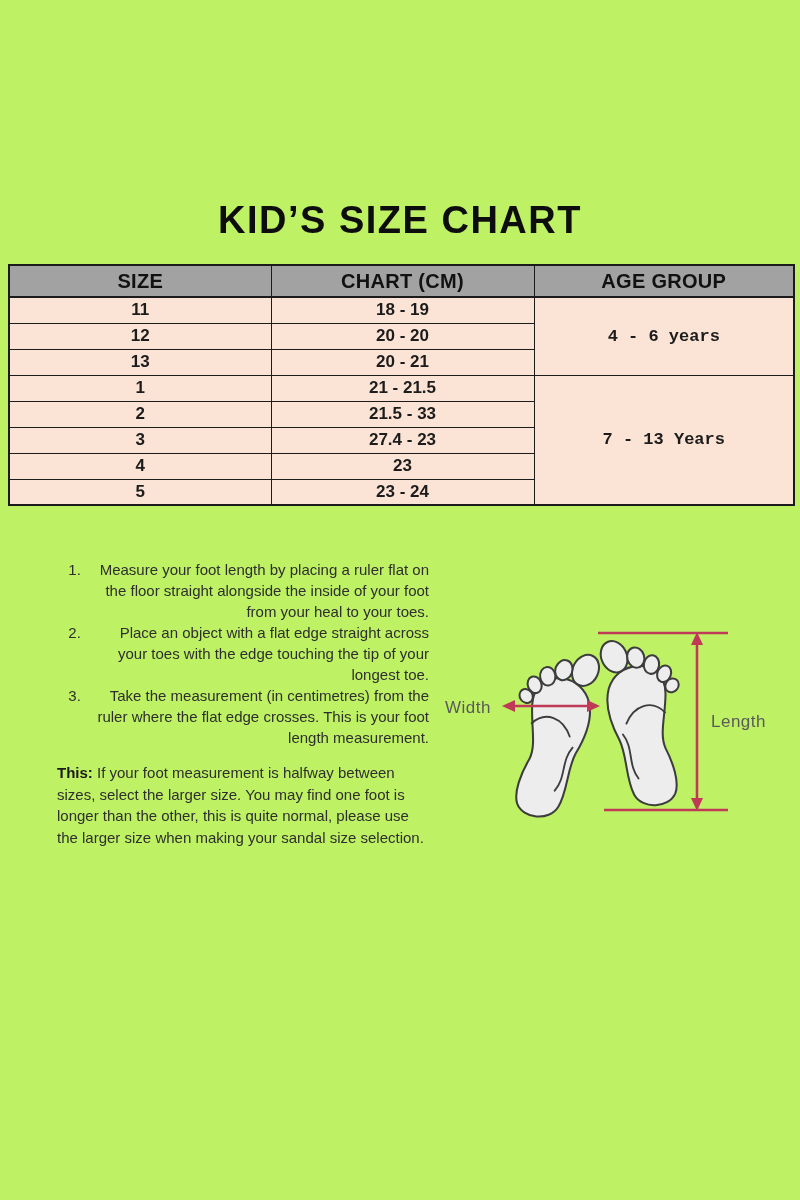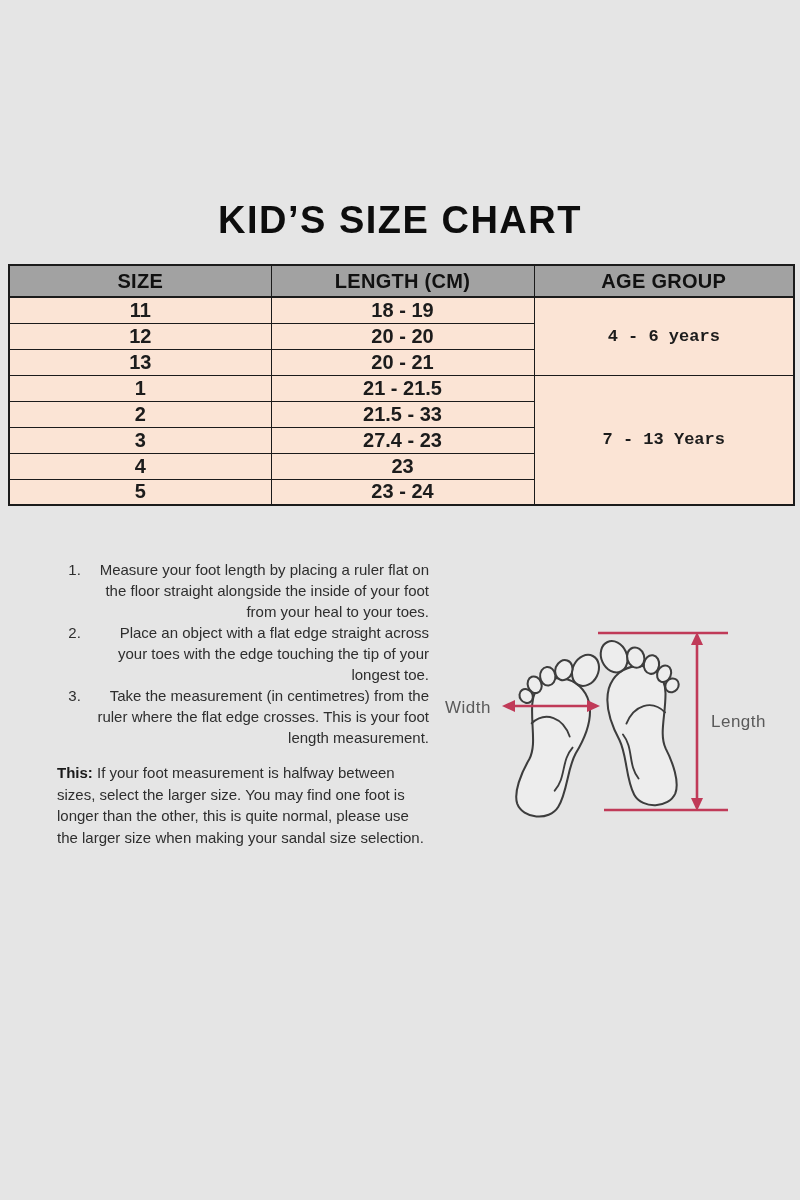--- a/index.html
+++ b/index.html
@@ -7,41 +7,41 @@
     --row-bg:#fbe4d5;
     --border:#1b1b1b;
     --arrow:#c03a58;
     --label-gray:#5a5a5a;
     --ink:#1d1d1d;
     --body-ink:#2e2e2e;
   }
   *{box-sizing:border-box;margin:0;padding:0;}
   html,body{background:#ffffff;}
   .page{
-    position:relative;width:800px;height:1200px;background:#e5e5e5;
+    position:relative;width:800px;height:1200px;background:#bef264;
     font-family:"Liberation Sans",sans-serif;color:var(--ink);overflow:hidden;
   }
   .title{
     position:absolute;top:199px;left:0;width:100%;text-align:center;
     font-size:38px;font-weight:900;letter-spacing:1.5px;color:#0d0d0d;
   }
   .size-table{
     position:absolute;left:8px;top:264px;width:785px;
     border-collapse:collapse;table-layout:fixed;
     border:2px solid var(--border);
   }
   .size-table th{
     background:var(--header-bg);height:32px;
     font-size:20px;font-weight:700;color:#111;
     border:1px solid var(--border);border-bottom:2px solid var(--border);
     text-align:center;letter-spacing:.3px;
   }
   .size-table td{
     background:var(--row-bg);height:26px;
-    font-size:20px;font-weight:700;color:#1c1c1c;
+    font-size:17px;font-weight:700;color:#1c1c1c;
     border:1px solid var(--border);text-align:center;vertical-align:middle;
   }
   .size-table td.age-cell{font-size:17px;font-family:Liberation Mono, monospace;}
   .guide{
     position:absolute;left:57px;top:542px;width:372px;
     color:var(--body-ink);font-size:15px;line-height:21px;
   }
   .guide .intro{font-weight:700;color:#222;}
   .guide ol{margin:17px 0 0 0;padding-left:28px;}
   .guide li{margin:0;padding-left:2px;text-align:right;}
@@ -67,21 +67,21 @@
 
   <table class="size-table">
     <colgroup>
       <col style="width:262px">
         <col style="width:263px">
         <col style="width:260px">
     </colgroup>
     <thead>
       <tr>
         <th>SIZE</th>
-        <th>LENGTH (CM)</th>
+        <th>CHART (CM)</th>
         <th>AGE GROUP</th>
       </tr>
     </thead>
     <tbody>
       <tr>
         <td>11</td>
         <td>18 - 19</td>
         <td class="age-cell" rowspan="3">4 - 6 years</td>
       </tr>
       <tr>

